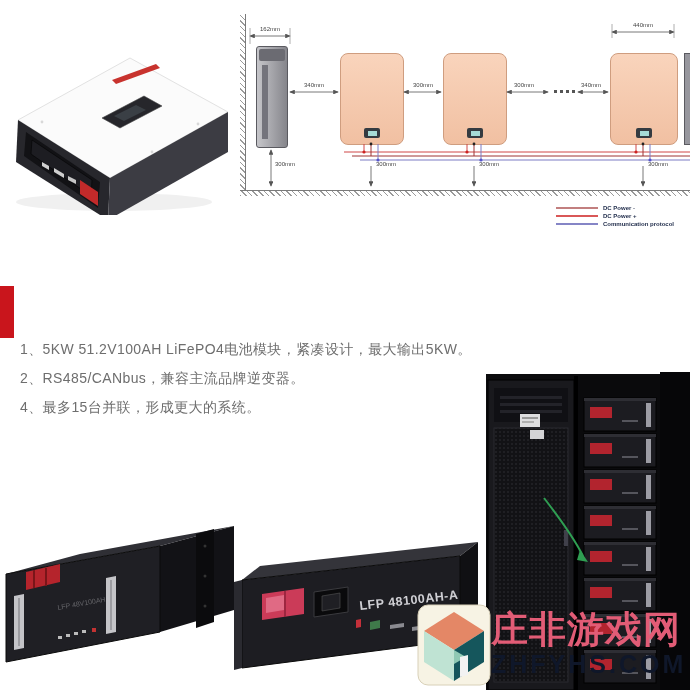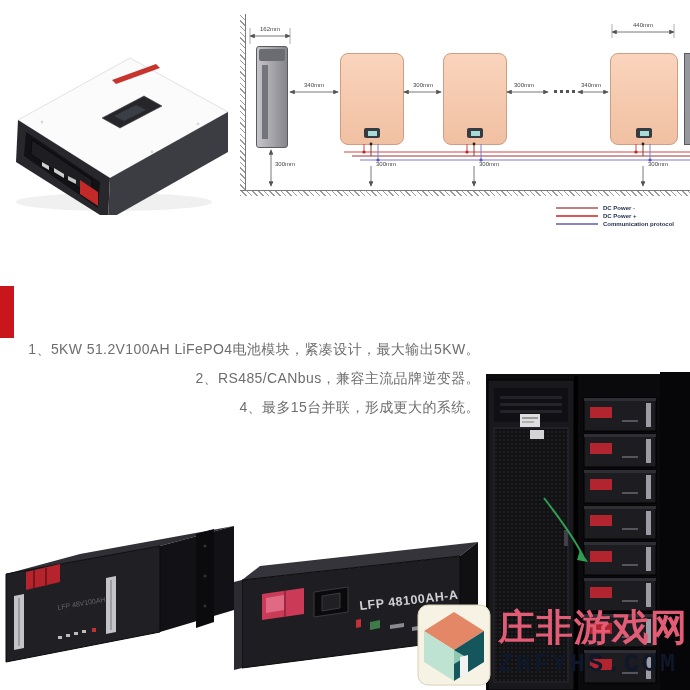--- a/index.html
+++ b/index.html
@@ -41,32 +41,32 @@
   .legend{position:absolute;left:316px;top:196px;width:134px;}
   .legend-row{display:flex;align-items:center;height:8px;}
   .legend-line{width:42px;height:1.5px;margin-right:5px;flex:none;}
   .ll-0{background:#c27f7f}.ll-1{background:#d95757}.ll-2{background:#8585c6}
   .legend-label{font-size:6px;color:#24304e;font-weight:bold;white-space:nowrap;}
 
   
   .accent-bar{position:absolute;left:0;top:286px;width:14px;height:52px;background:#c9151c;}
   .sec-title{position:absolute;left:20px;top:293px;font-size:27px;font-weight:bold;
         color:#3a3a3a;letter-spacing:1px;}
-  .features{position:absolute;left:20px;top:341px;width:460px;text-align:right;}
+  .features{position:absolute;left:20px;top:341px;width:460px;}
   .feat{font-size:14px;color:#6e6e6e;margin-bottom:11px;letter-spacing:.4px;white-space:nowrap;}
 
   
   .photo{position:absolute;}
   .hero-photo{left:2px;top:20px;}
   .rack-left{left:0px;top:510px;}
   .rack-center{left:228px;top:518px;}
   .cabinet{left:486px;top:370px;}
 
   
-  .wm{position:absolute;left:417px;top:604px;display:flex;align-items:center;gap:7px;z-index:9;font-family:Liberation Mono, monospace;}
+  .wm{position:absolute;left:417px;top:604px;display:flex;align-items:center;z-index:9;}
   .wm-text{display:flex;flex-direction:column;}
   .wm-name{font-size:37px;font-weight:bold;color:#e25c76;letter-spacing:1px;line-height:1.05;}
   .wm-url{font-size:25px;font-weight:bold;color:#0f172a;letter-spacing:3px;margin-top:1px;}
 </style>
 </head>
 <body>
 
 <div class="page">
 
   <svg class="photo hero-photo" width="232" height="195" viewBox="0 0 232 195">

